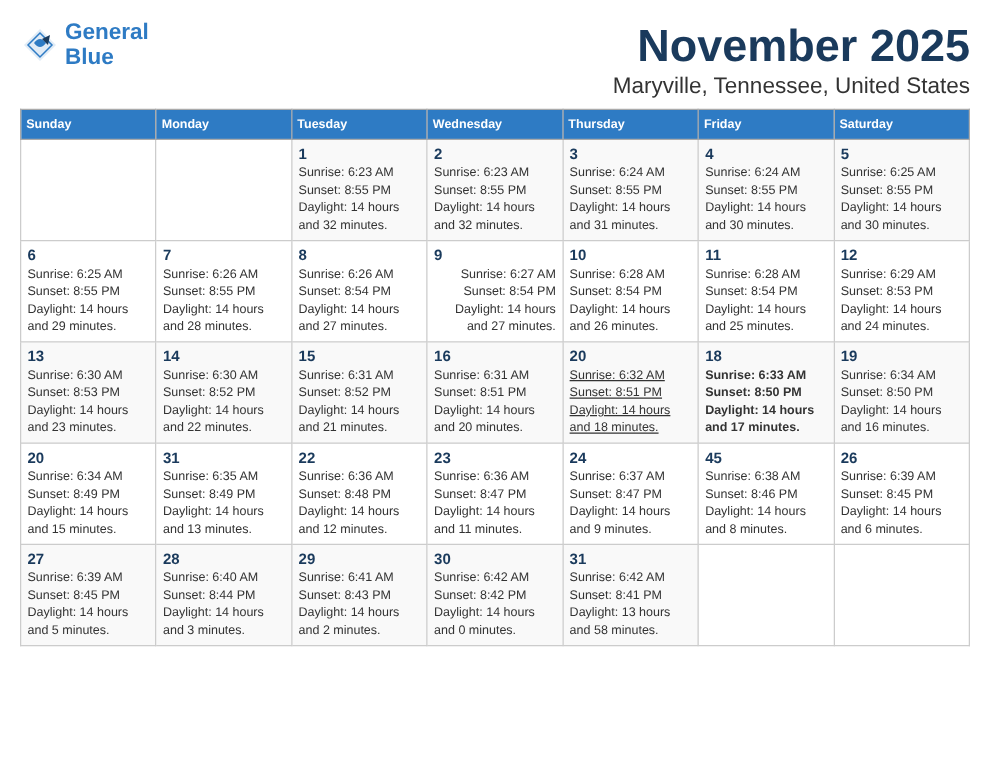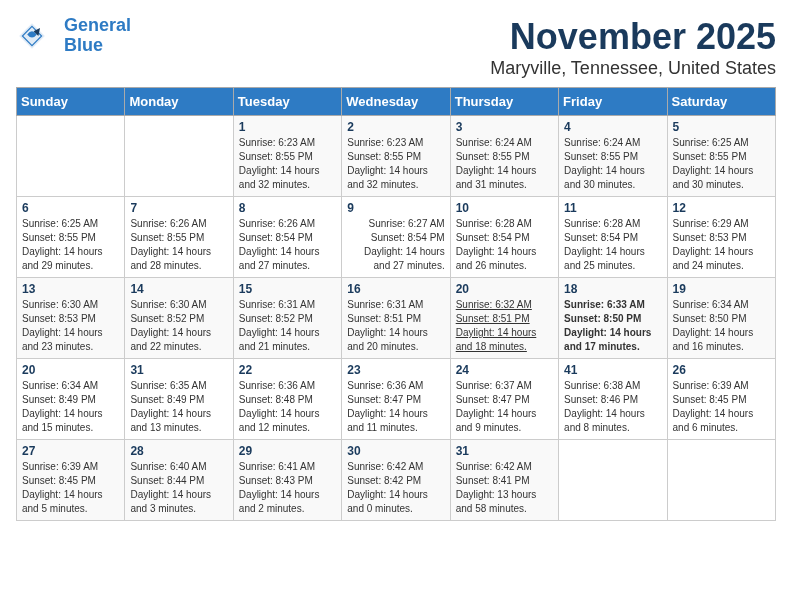--- a/index.html
+++ b/index.html
@@ -12,21 +12,21 @@
     }
     .header {
       display: flex;
       justify-content: space-between;
       align-items: flex-start;
       margin-bottom: 8px;
     }
     .logo {
       display: flex;
       align-items: center;
-      gap: 16px;
+      gap: 4px;
     }
     .logo-text {
       font-size: 18px;
       font-weight: bold;
       color: #1a3a5c;
       line-height: 1.1;
     }
     .logo-text span {
       color: #2e7bc4;
     }
@@ -47,21 +47,21 @@
       color: #333;
     }
     table {
       width: 100%;
       border-collapse: collapse;
       table-layout: fixed;
     }
     thead tr th {
       background: #2e7bc4;
       color: #fff;
-      font-size: 13px;
+      font-size: 10px;
       font-weight: bold;
       padding: 6px 4px;
       text-align: left;
       border: 1px solid #aaa;
     }
     tbody tr td {
       border: 1px solid #ccc;
       vertical-align: top;
       padding: 4px 5px;
       font-size: 10.5px;
@@ -268,21 +268,21 @@
 Sunset: 8:47 PM
 Daylight: 14 hours and 11 minutes.</div>
         </td>
         <td>
           <span class="day-num">24</span>
           <div class="day-info" style="white-space: pre-line;">Sunrise: 6:37 AM
 Sunset: 8:47 PM
 Daylight: 14 hours and 9 minutes.</div>
         </td>
         <td>
-          <span class="day-num">41</span>
+          <span class="day-num">45</span>
           <div class="day-info" style="white-space: pre-line;">Sunrise: 6:38 AM
 Sunset: 8:46 PM
 Daylight: 14 hours and 8 minutes.</div>
         </td>
         <td>
           <span class="day-num">26</span>
           <div class="day-info" style="white-space: pre-line;">Sunrise: 6:39 AM
 Sunset: 8:45 PM
 Daylight: 14 hours and 6 minutes.</div>
         </td>

